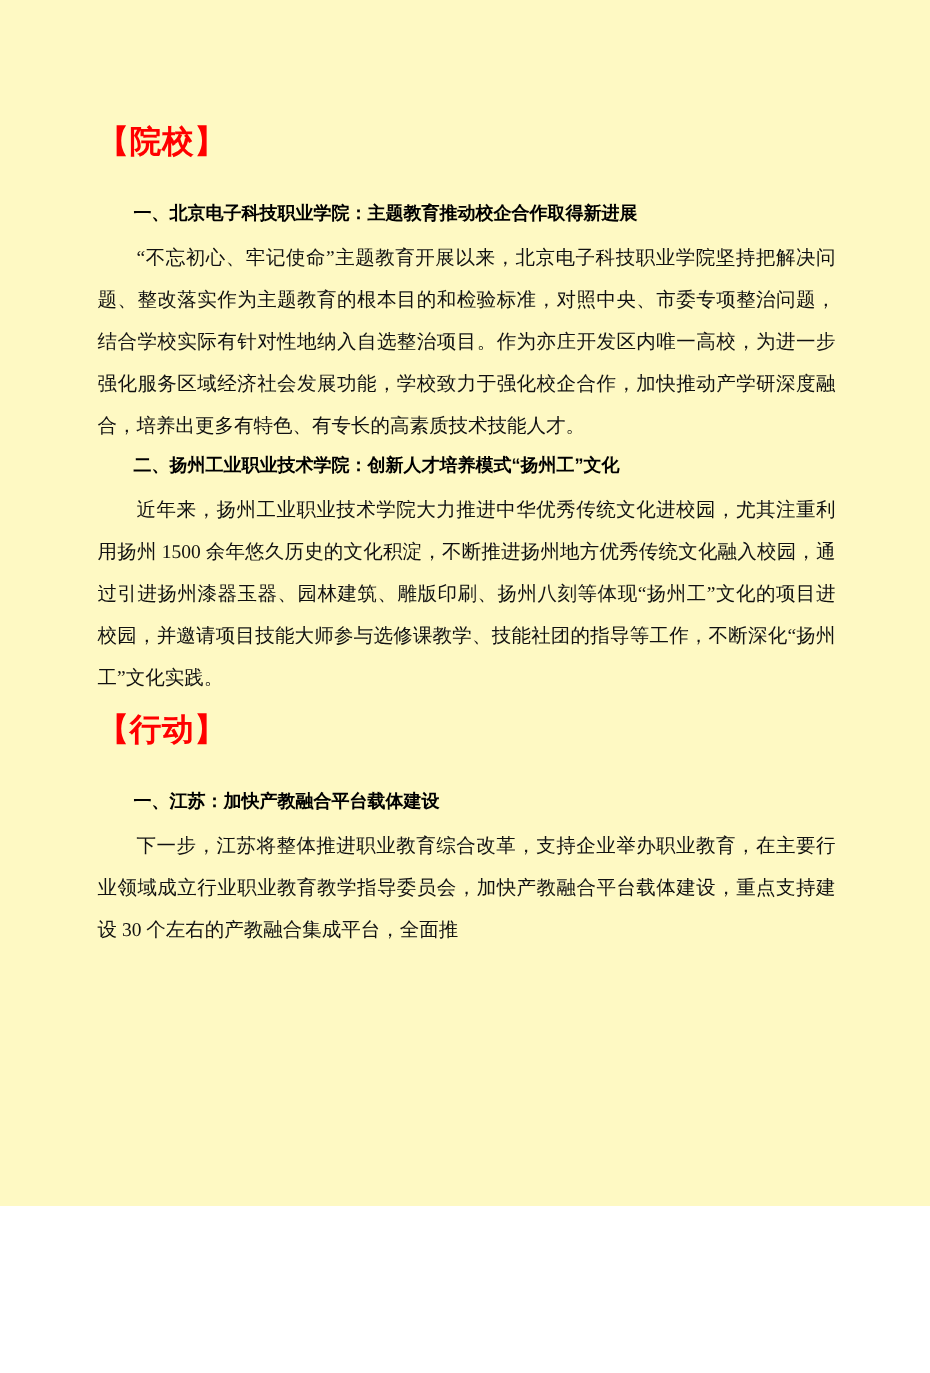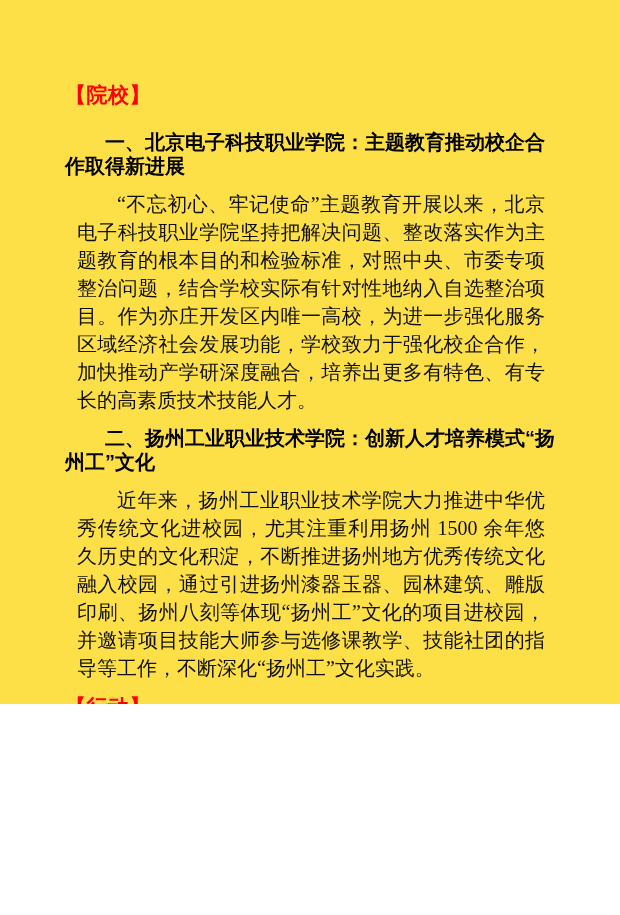--- a/index.html
+++ b/index.html
@@ -3,52 +3,52 @@
 <meta charset="utf-8">
 <style>
   html, body {
     margin: 0;
     padding: 0;
     background: #ffffff;
   }
   .page {
     position: relative;
     width: 620px;
-    height: 704px;
+    height: 804px;
     margin: 0;
-    background: #fde047;
+    background: #fef9c3;
     box-sizing: border-box;
     padding: 74px 63px 0 65px;
     overflow: hidden;
     font-family: "Liberation Serif", serif;
     color: #111111;
   }
   .section-heading {
     font-family: "Liberation Sans", sans-serif;
     font-weight: 700;
     font-size: 21px;
     line-height: 26px;
     color: #ff0000;
     margin: 8px 0 22px 0;
     letter-spacing: 0.5px;
   }
   .article-title {
     font-family: "Liberation Sans", sans-serif;
     font-weight: 700;
-    font-size: 20px;
+    font-size: 12px;
     line-height: 24px;
     color: #000000;
     margin: 0 0 4px 0;
     text-indent: 2em;
   }
   .para {
     font-family: "Liberation Serif", serif;
-    font-size: 20px;
+    font-size: 13px;
     line-height: 28px;
-    margin: 12px;
+    margin: 0;
     text-align: justify;
     text-indent: 2em;
     color: #111111;
   }
   .page-number {
     position: absolute;
     top: 858px;
     left: 0;
     width: 620px;
     text-align: center;
@@ -70,16 +70,17 @@
 
   <h2 class="article-title">二、扬州工业职业技术学院：创新人才培养模式“扬州工”文化</h2>
 
   <p class="para">近年来，扬州工业职业技术学院大力推进中华优秀传统文化进校园，尤其注重利用扬州 1500 余年悠久历史的文化积淀，不断推进扬州地方优秀传统文化融入校园，通过引进扬州漆器玉器、园林建筑、雕版印刷、扬州八刻等体现“扬州工”文化的项目进校园，并邀请项目技能大师参与选修课教学、技能社团的指导等工作，不断深化“扬州工”文化实践。</p>
 
   <h1 class="section-heading">【行动】</h1>
 
   <h2 class="article-title">一、江苏：加快产教融合平台载体建设</h2>
 
 
+  <p class="para">下一步，江苏将整体推进职业教育综合改革，支持企业举办职业教育，在主要行业领域成立行业职业教育教学指导委员会，加快产教融合平台载体建设，重点支持建设 30 个左右的产教融合集成平台，全面推</p>
 
   <div class="page-number">— 3 —</div>
 
 </div>
 
 </body></html>

